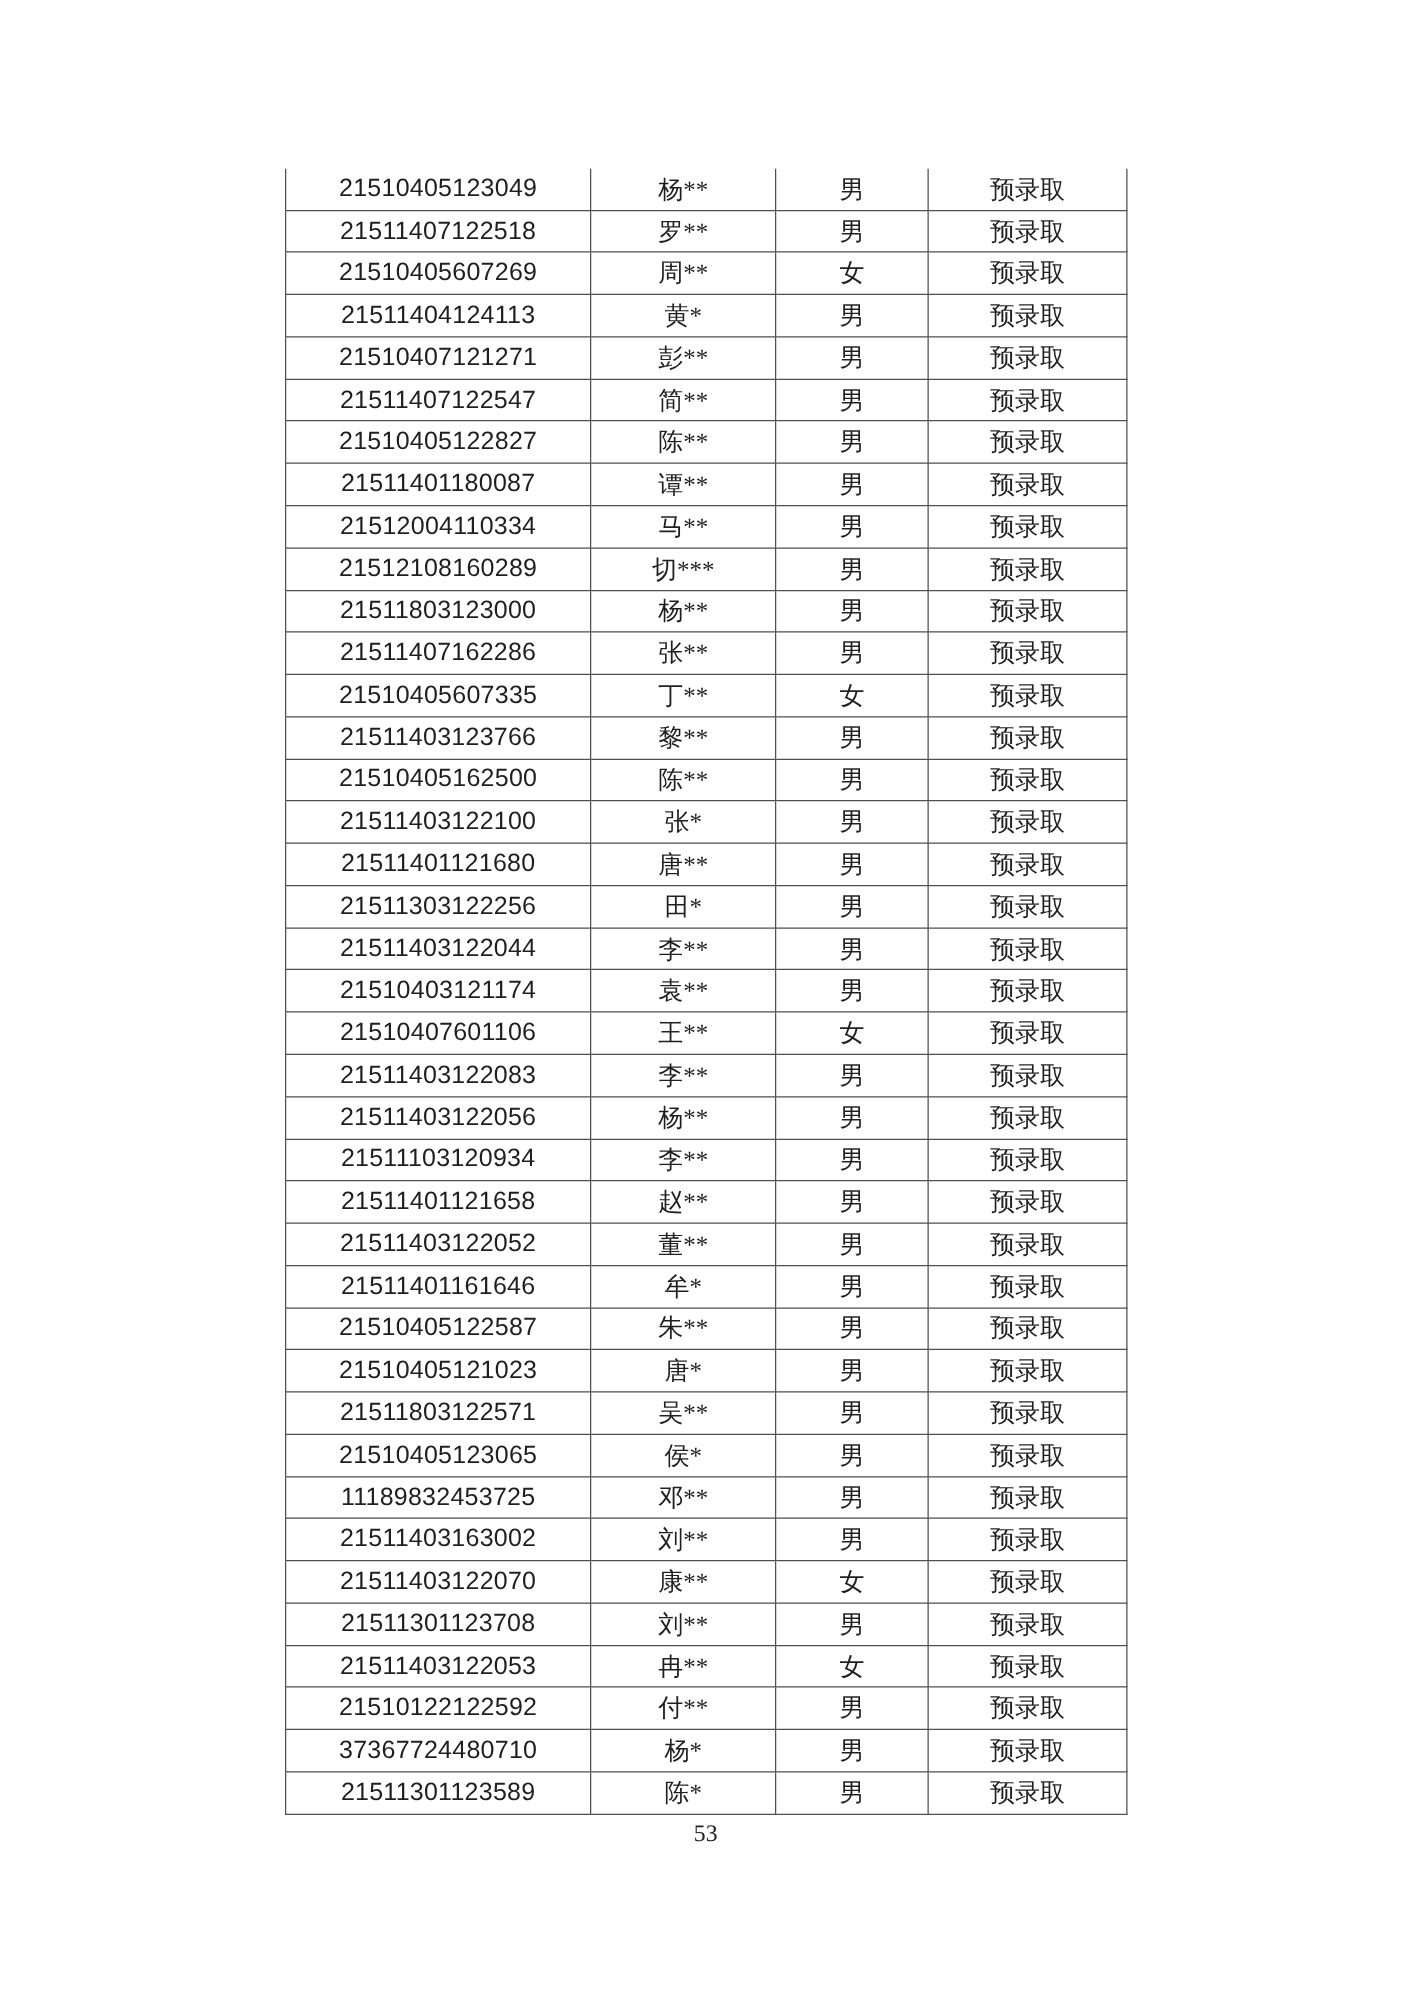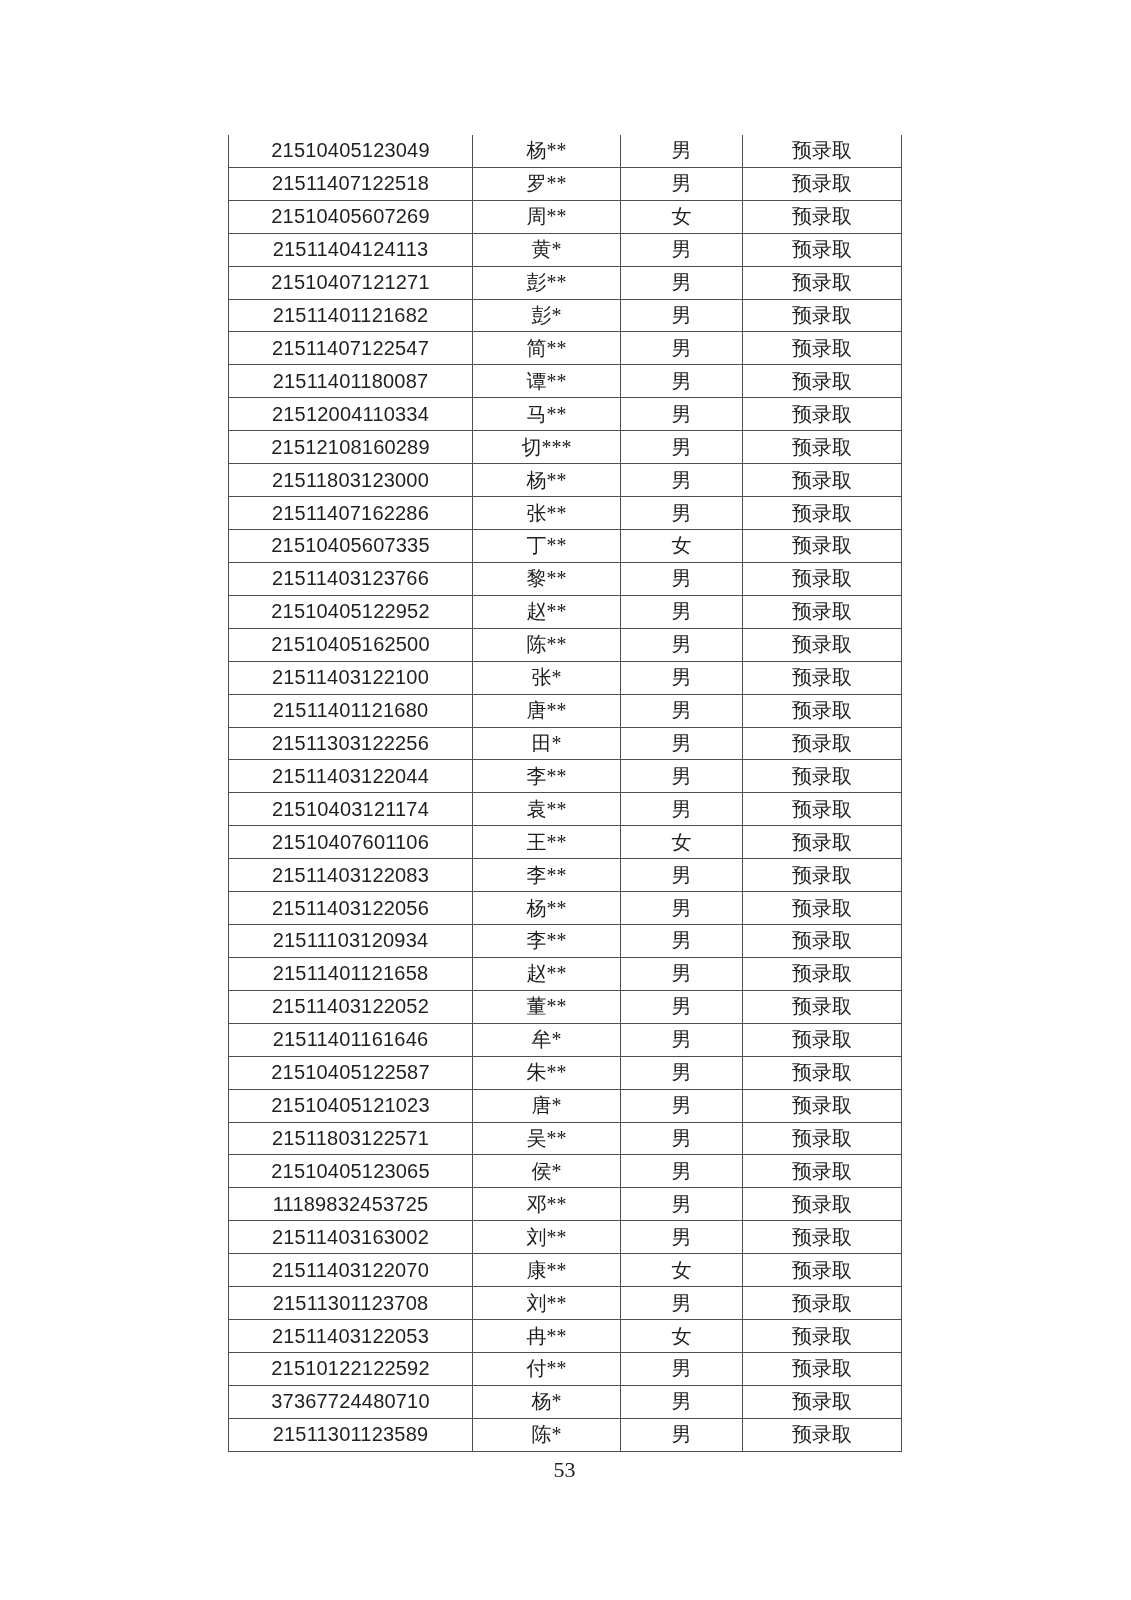--- a/index.html
+++ b/index.html
@@ -44,21 +44,21 @@
     font-family: "Liberation Serif", "DejaVu Serif", serif;
     font-size: 20px;
   }
   .page-number {
     position: absolute;
     left: 228px;
     top: 1457px;
     width: 673px;
     text-align: center;
     font-family: "Liberation Serif", "DejaVu Serif", serif;
-    font-size: 22px;
+    font-size: 19px;
     color: #202020;
   }
 </style>
 </head>
 <body>
 
 <div class="doc-page">
 
   <table class="admission">
     <colgroup>
@@ -92,32 +92,32 @@
           <td class="c-gender">男</td>
           <td class="c-status">预录取</td>
         </tr>
         <tr>
           <td class="c-id">21510407121271</td>
           <td class="c-name">彭**</td>
           <td class="c-gender">男</td>
           <td class="c-status">预录取</td>
         </tr>
         <tr>
-          <td class="c-id">21511401121682</td>
-          <td class="c-name">彭*</td>
-          <td class="c-gender">男</td>
-          <td class="c-status">预录取</td>
-        </tr>
-        <tr>
           <td class="c-id">21511407122547</td>
           <td class="c-name">简**</td>
           <td class="c-gender">男</td>
           <td class="c-status">预录取</td>
         </tr>
         <tr>
+          <td class="c-id">21510405122827</td>
+          <td class="c-name">陈**</td>
+          <td class="c-gender">男</td>
+          <td class="c-status">预录取</td>
+        </tr>
+        <tr>
           <td class="c-id">21511401180087</td>
           <td class="c-name">谭**</td>
           <td class="c-gender">男</td>
           <td class="c-status">预录取</td>
         </tr>
         <tr>
           <td class="c-id">21512004110334</td>
           <td class="c-name">马**</td>
           <td class="c-gender">男</td>
           <td class="c-status">预录取</td>
@@ -146,26 +146,20 @@
           <td class="c-gender">女</td>
           <td class="c-status">预录取</td>
         </tr>
         <tr>
           <td class="c-id">21511403123766</td>
           <td class="c-name">黎**</td>
           <td class="c-gender">男</td>
           <td class="c-status">预录取</td>
         </tr>
         <tr>
-          <td class="c-id">21510405122952</td>
-          <td class="c-name">赵**</td>
-          <td class="c-gender">男</td>
-          <td class="c-status">预录取</td>
-        </tr>
-        <tr>
           <td class="c-id">21510405162500</td>
           <td class="c-name">陈**</td>
           <td class="c-gender">男</td>
           <td class="c-status">预录取</td>
         </tr>
         <tr>
           <td class="c-id">21511403122100</td>
           <td class="c-name">张*</td>
           <td class="c-gender">男</td>
           <td class="c-status">预录取</td>

